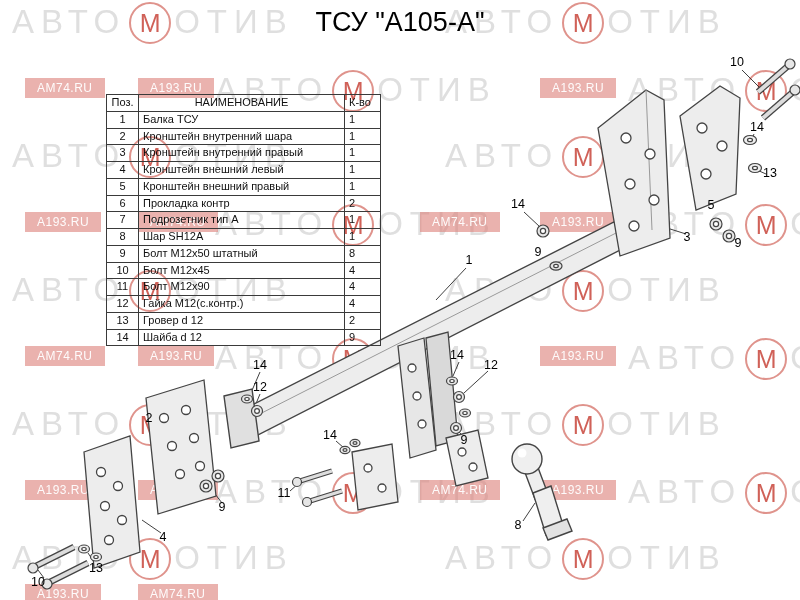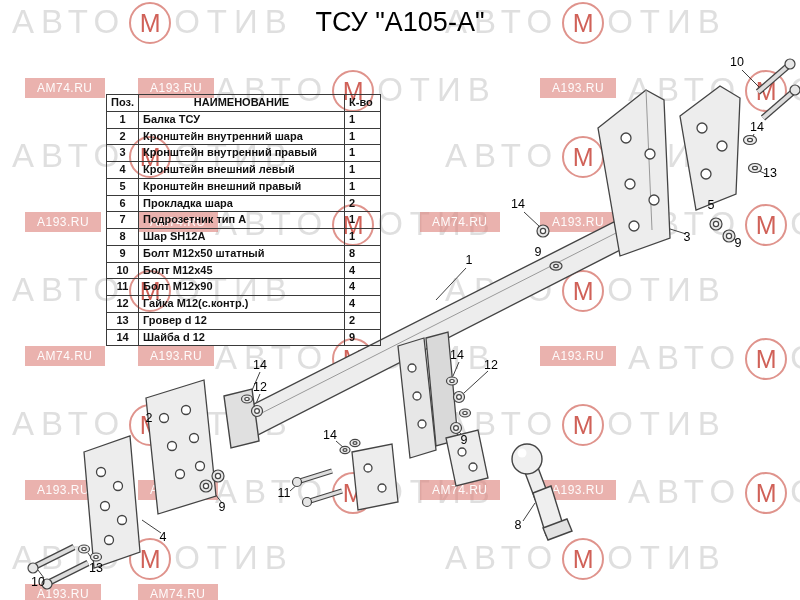--- a/index.html
+++ b/index.html
@@ -34,21 +34,21 @@
   }
   #title {
     position:absolute; top:6px; left:0; width:100%; text-align:center;
     z-index:3; font-size:27px; line-height:1.22; color:#000;
   }
   #parts-table {
     position:absolute; left:106px; top:94px; z-index:3;
     border-collapse:collapse; background:transparent;
   }
   #parts-table th, #parts-table td {
-    border:1px solid #3a3a3a; font-size:11px; font-weight:700;
+    border:1px solid #3a3a3a; font-size:11px; font-weight:400;
     padding:1px 4px; color:#101010; line-height:1.25;
   }
   .c-pos  { width:32px;  text-align:center; }
   .c-name { width:206px; text-align:left;margin-left:8px; }
   .c-qty  { width:36px;  text-align:left; }
   th.c-name { text-align:center; }
 </style>
 </head>
 <body>
 
@@ -122,21 +122,21 @@
     <td class="c-name">Кронштейн внешний левый</td>
     <td class="c-qty">1</td>
   </tr>
       <tr>
     <td class="c-pos">5</td>
     <td class="c-name">Кронштейн внешний правый</td>
     <td class="c-qty">1</td>
   </tr>
       <tr>
     <td class="c-pos">6</td>
-    <td class="c-name">Прокладка шара</td>
+    <td class="c-name">Прокладка контр</td>
     <td class="c-qty">2</td>
   </tr>
       <tr>
     <td class="c-pos">7</td>
     <td class="c-name">Подрозетник тип А</td>
     <td class="c-qty">1</td>
   </tr>
       <tr>
     <td class="c-pos">8</td>
     <td class="c-name">Шар SH12A</td>

